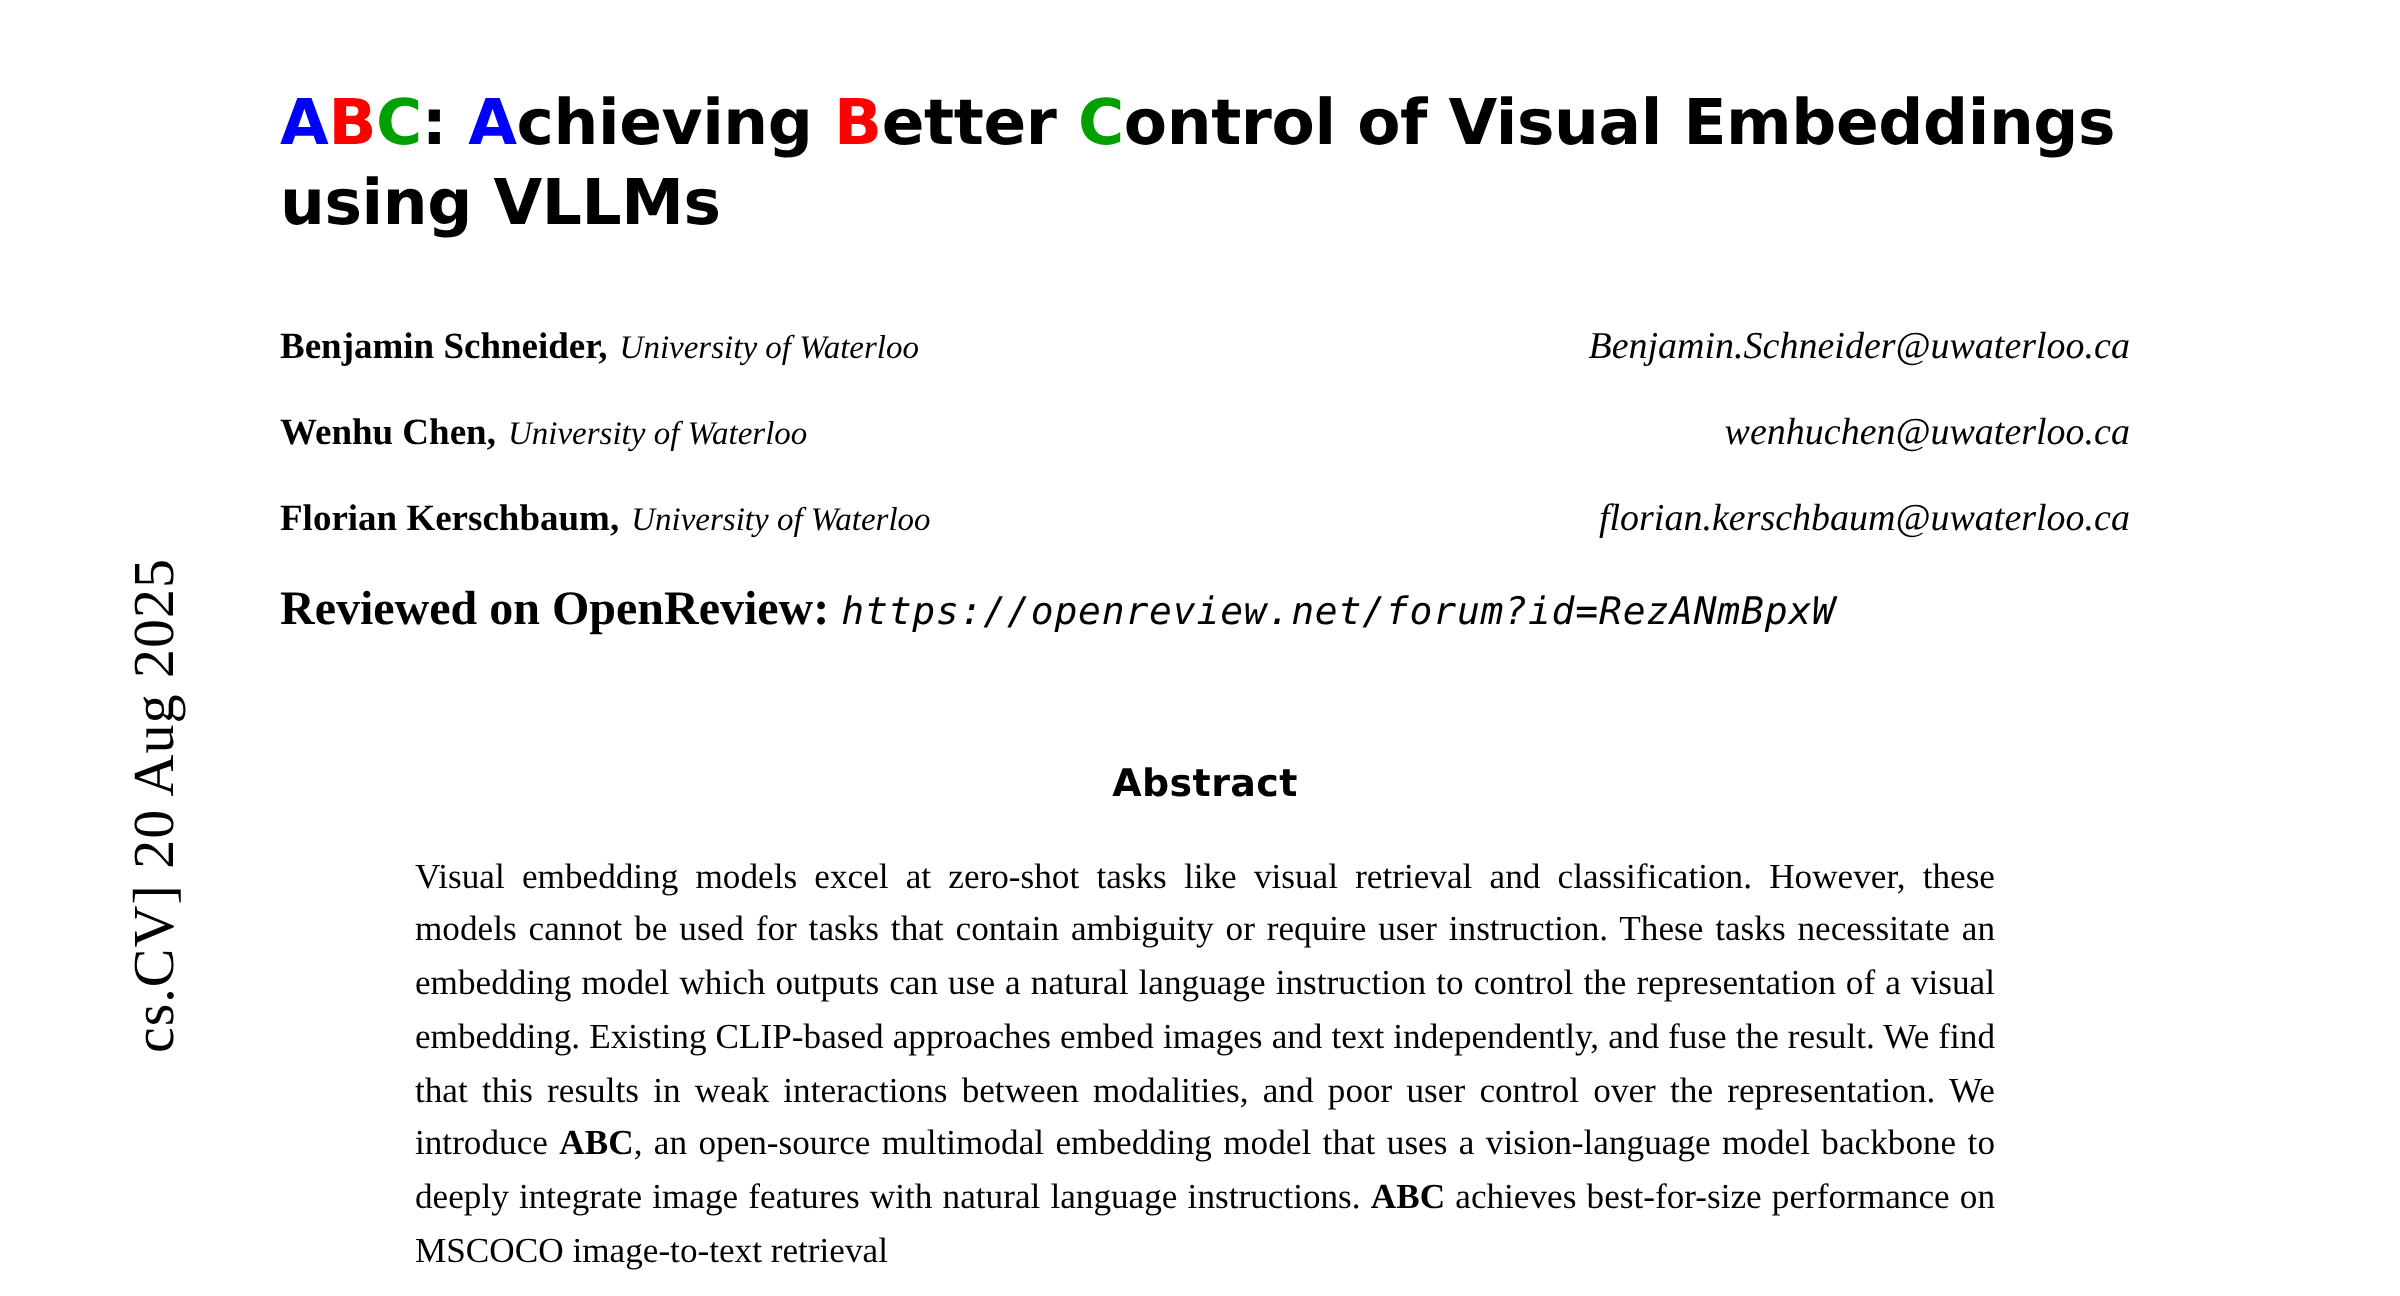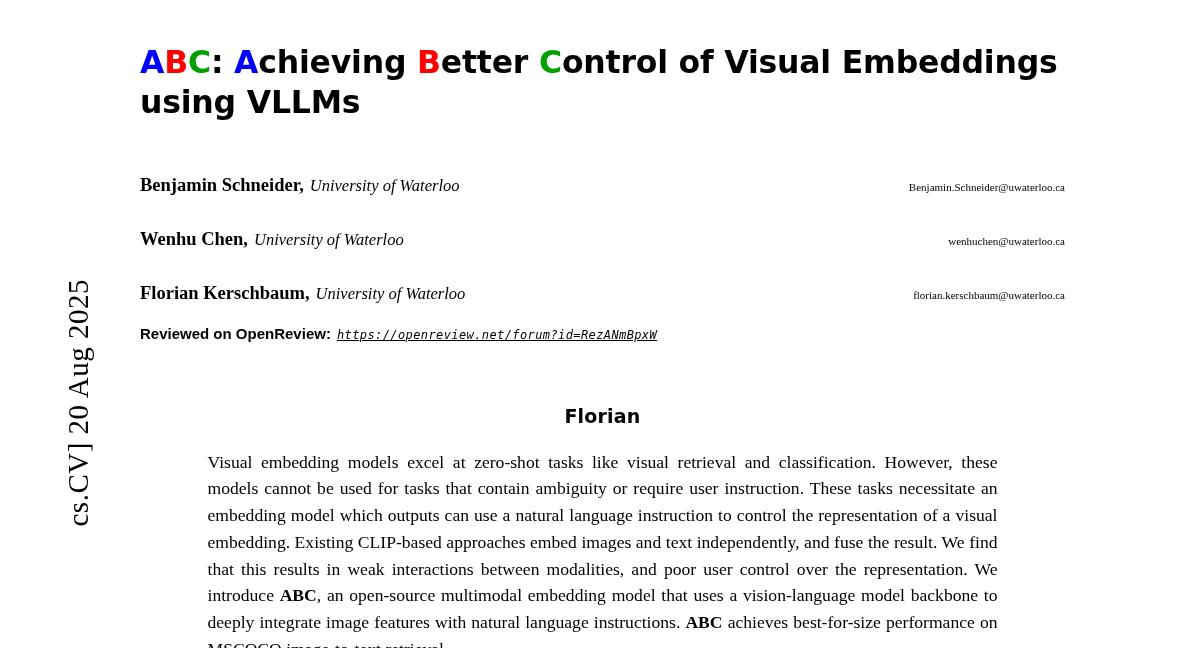--- a/index.html
+++ b/index.html
@@ -54,56 +54,55 @@
     margin-top: 40px;
   }
   .author-row {
     display: flex;
     align-items: baseline;
     justify-content: space-between;
     margin-bottom: 21px;
   }
   .author-left {
     white-space: nowrap;
-    margin-top: 12px;
   }
   .author-name {
     font-family: "Liberation Serif", serif;
     font-weight: bold;
     font-size: 18.5px;
   }
   .author-affil {
     font-family: "Liberation Serif", serif;
     font-style: italic;
     font-size: 16.5px;
     margin-left: 6px;
   }
   .author-email {
     font-family: "Liberation Serif", serif;
-    font-size: 11px;
+    font-style: italic;
+    font-size: 19px;
     white-space: nowrap;
     text-align: right;
   }
 
   .review-row {
     margin-top: 6px;
     white-space: nowrap;
   }
   .review-label {
-    font-family: Liberation Sans, sans-serif;
+    font-family: Liberation Serif, serif;
     font-weight: bold;
-    font-size: 15px;
+    font-size: 24px;
   }
   .review-url {
     font-family: "DejaVu Sans Mono", monospace;
     font-style: italic;
-    font-size: 12px;
+    font-size: 19px;
     letter-spacing: 0.4px;
     margin-left: 6px;
-    text-decoration: underline;
   }
 
   .abstract-heading {
     margin-top: 62px;
     text-align: center;
     font-family: "DejaVu Sans", sans-serif;
     font-weight: bold;
     font-size: 19px;
     letter-spacing: 0.2px;
   }
@@ -151,17 +150,17 @@
       </div>
       <div class="author-email">florian.kerschbaum@uwaterloo.ca</div>
     </div>
 
     <div class="review-row">
       <span class="review-label">Reviewed on OpenReview:</span><span class="review-url">https://openreview.net/forum?id=RezANmBpxW</span>
     </div>
 
   </div>
 
-  <div class="abstract-heading">Florian</div>
+  <div class="abstract-heading">Abstract</div>
 
   <div class="abstract-body">Visual embedding models excel at zero-shot tasks like visual retrieval and classification. However, these models cannot be used for tasks that contain ambiguity or require user instruction. These tasks necessitate an embedding model which outputs can use a natural language instruction to control the representation of a visual embedding. Existing CLIP-based approaches embed images and text independently, and fuse the result. We find that this results in weak interactions between modalities, and poor user control over the representation. We introduce <b>ABC</b>, an open-source multimodal embedding model that uses a vision-language model backbone to deeply integrate image features with natural language instructions. <b>ABC</b> achieves best-for-size performance on MSCOCO image-to-text retrieval</div>
 
 </div>
 
 </body></html>

